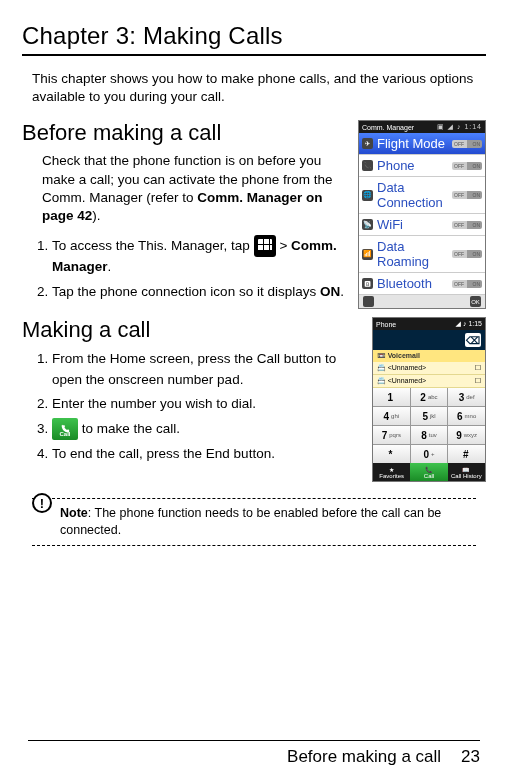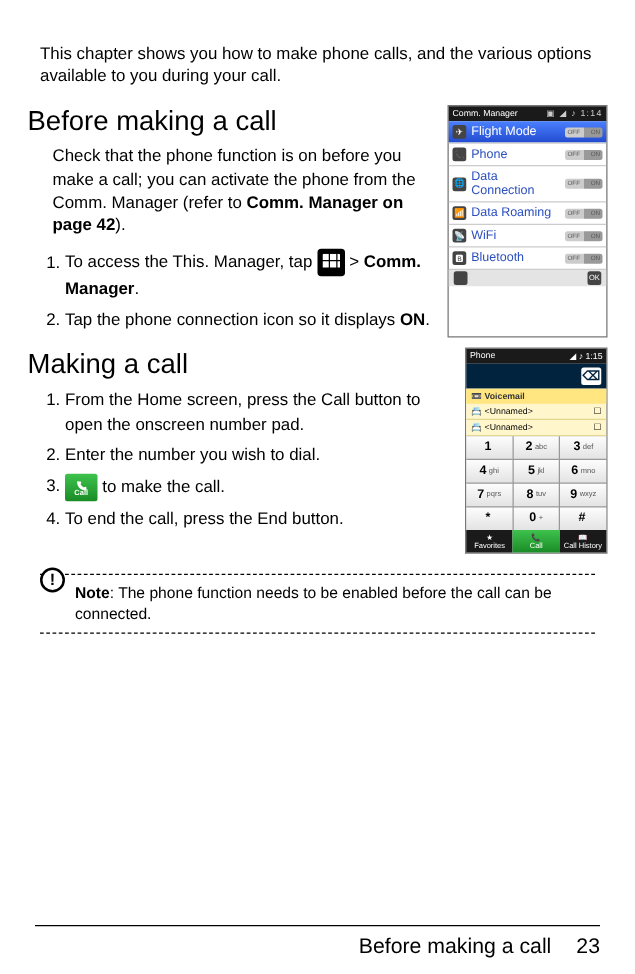--- a/index.html
+++ b/index.html
@@ -32,21 +32,21 @@
   .note .txt { flex:1; }
   .footer { position: absolute; bottom: 12px; right: 28px; left: 28px; border-top: 1.5px solid #000; padding-top: 6px; display:flex; justify-content:flex-end; gap:20px; font-size: 17px; }
   .footer .pg { font-weight: 400; text-align: center; }
 
   
   .mini { width: 128px; border: 1px solid #777; font-size: 7px; color:#222; background:#fff; flex-shrink:0; }
   .mini .titlebar { background:#1a1a1a; color:#fff; display:flex; align-items:center; justify-content:space-between; padding:2px 3px; font-size:7px; height:12px; }
   .mini .titlebar .ticons { letter-spacing:1px; color:#ccc; }
   .mini .row { display:flex; align-items:center; gap:4px; padding:3px 3px; border-bottom:1px solid #ccc; }
   .mini .row .ic { width:11px; height:11px; display:flex; align-items:center; justify-content:center; background:#444; color:#fff; border-radius:2px; font-size:7px; }
-  .mini .row .lbl { flex:1; font-size:10px; color:#2a4fbf; }
+  .mini .row .lbl { flex:1; font-size:13px; color:#2a4fbf; }
   .mini .row .tog { width:30px; height:8px; background:linear-gradient(90deg,#8fa 50%,#ccc 50%); border-radius:2px; position:relative; font-size:5px; color:#083; display:flex; align-items:center; justify-content:space-between; padding:0 2px; }
   .mini .row .tog.off { background:linear-gradient(90deg,#ccc 50%,#999 50%); color:#555; }
   .mini .row.first .lbl { color:#fff; }
   .mini .row.first { background:linear-gradient(#4a80ff,#234bd0); }
   .mini .bar { height:13px; background:#e4e4e4; display:flex; align-items:center; justify-content:space-between; padding:0 4px; }
   .mini .bar .winkey { width:11px; height:11px; background:#444; border-radius:2px; }
 
   .mini2 { width: 114px; border:1px solid #777; flex-shrink:0; font-size:7px; }
   .mini2 .titlebar { background:#1a1a1a; color:#fff; display:flex; align-items:center; justify-content:space-between; padding:2px 3px; height:12px; }
   .mini2 .disp { background:#02233d; height:20px; display:flex; align-items:center; justify-content:flex-end; padding:0 4px; color:#fff; font-size:10px; }
@@ -60,20 +60,21 @@
   .mini2 .bbar { display:flex; height:18px; }
   .mini2 .bbar > div { flex:1; display:flex; flex-direction:column; align-items:center; justify-content:center; font-size:6px; color:#fff; }
   .mini2 .bbar .fav { background:#1a1a1a; }
   .mini2 .bbar .ca  { background:linear-gradient(#3ec24d,#1a8c26); }
   .mini2 .bbar .hi  { background:#1a1a1a; }
 </style>
 </head>
 <body>
 
 <div class="page">
+  <h1 class="ch-title">Chapter 3: Making Calls</h1>
   <p class="ch-intro">This chapter shows you how to make phone calls, and the various options available to you during your call.</p>
 
   <div class="block">
     <div class="left">
       <h2 class="sec">Before making a call</h2>
       <p>
         <span>Check that the phone function is on before you make a call; you can activate the phone from the Comm. Manager (refer to </span><span class="bold">Comm. Manager on page 42</span><span>).</span>
       </p>
       <ol class="steps">
         <li>
@@ -110,30 +111,30 @@
           </div>
           <div class="row">
             <div class="ic">🌐</div>
                  <div class="lbl">Data Connection</div>
                  <div class="tog off">
               <span>OFF</span>
               <span>ON</span>
             </div>
           </div>
           <div class="row">
+            <div class="ic">📡</div>
+                 <div class="lbl">WiFi</div>
+                 <div class="tog off">
+              <span>OFF</span>
+              <span>ON</span>
+            </div>
+          </div>
+          <div class="row">
             <div class="ic">📶</div>
                  <div class="lbl">Data Roaming</div>
-                 <div class="tog off">
-              <span>OFF</span>
-              <span>ON</span>
-            </div>
-          </div>
-          <div class="row">
-            <div class="ic">📡</div>
-                 <div class="lbl">WiFi</div>
                  <div class="tog off">
               <span>OFF</span>
               <span>ON</span>
             </div>
           </div>
           <div class="row">
             <div class="ic">🅱</div>
                  <div class="lbl">Bluetooth</div>
                  <div class="tog off">
               <span>OFF</span>

